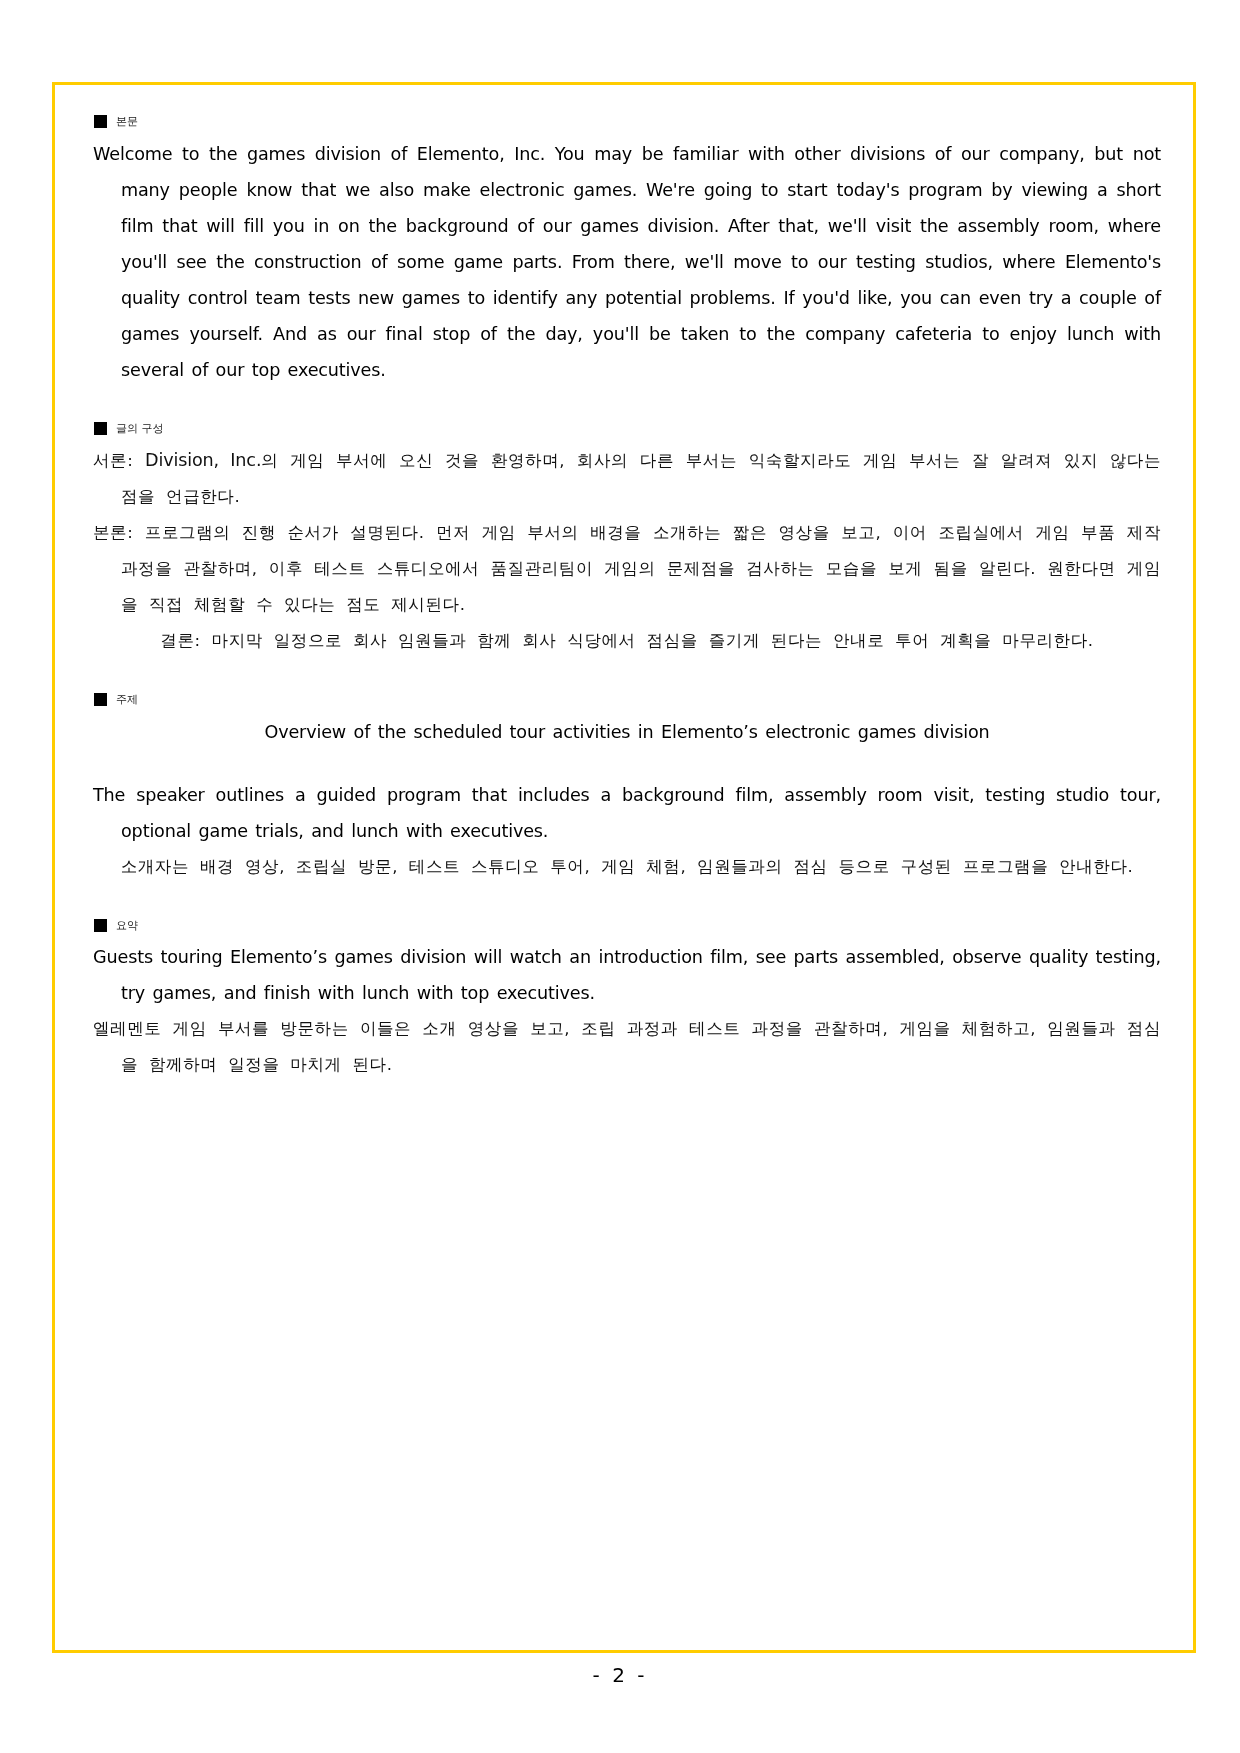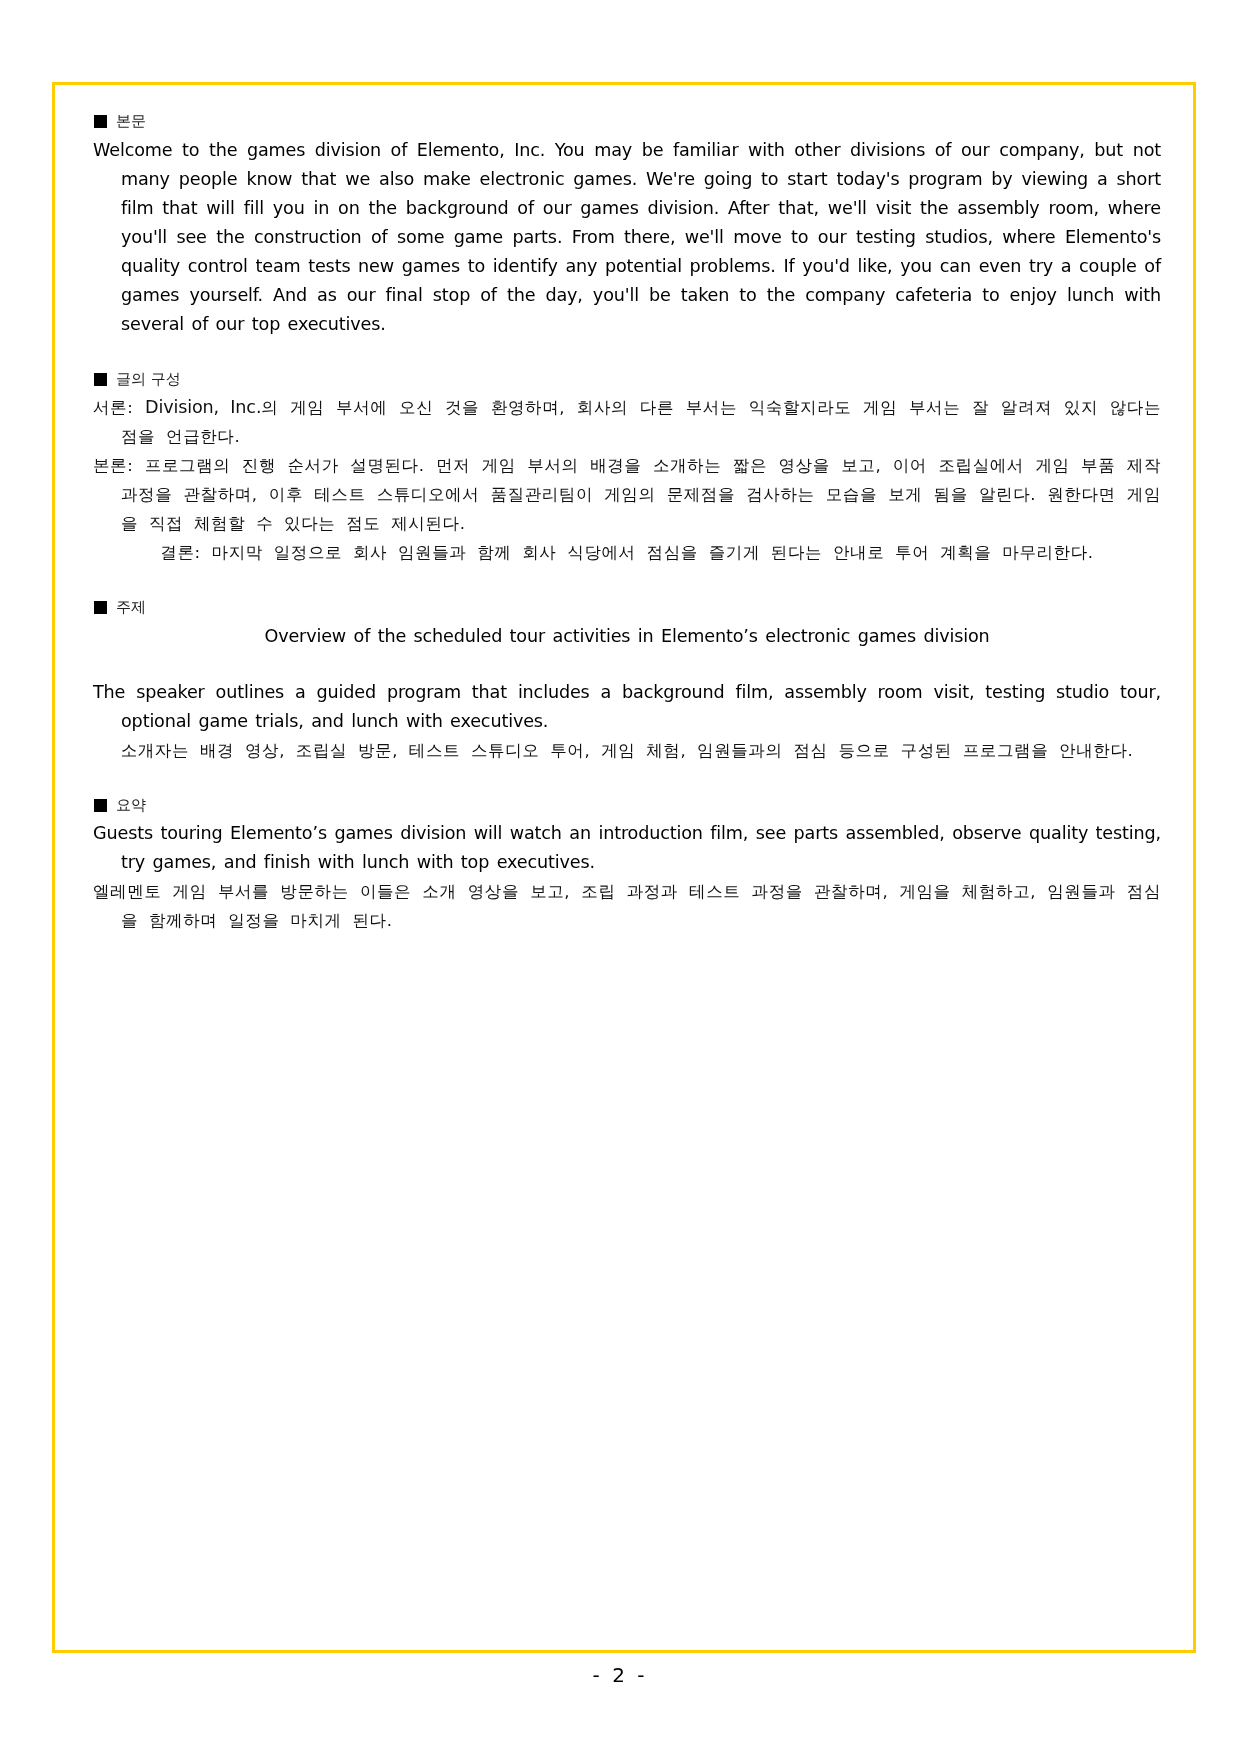--- a/index.html
+++ b/index.html
@@ -26,40 +26,40 @@
     .content {
       position: absolute;
       left: 93px;
       top: 108px;
       width: 1068px;
     }
     .section {
       margin-bottom: 27px;
     }
     .heading {
-      font-size: 15px;
+      font-size: 11px;
       line-height: 27.5px;
       height: 27.5px;
       display: flex;
       align-items: center;
     }
     .heading .bullet {
       display: inline-block;
       width: 13px;
       height: 13px;
       background: #000;
       margin-right: 9px;
       margin-left: 1px;
     }
     .heading .label {
       color: #222;
     }
     .para {
       font-size: 18.3px;
-      line-height: 29px;
+      line-height: 36px;
       text-align: justify;
       padding-left: 28px;
       text-indent: -28px;
       word-spacing: 2px;
     }
     .para.en {
       font-family: "DejaVu Sans", "Liberation Sans", sans-serif;
       font-size: 17.6px;
       letter-spacing: -0.15px;
     }

